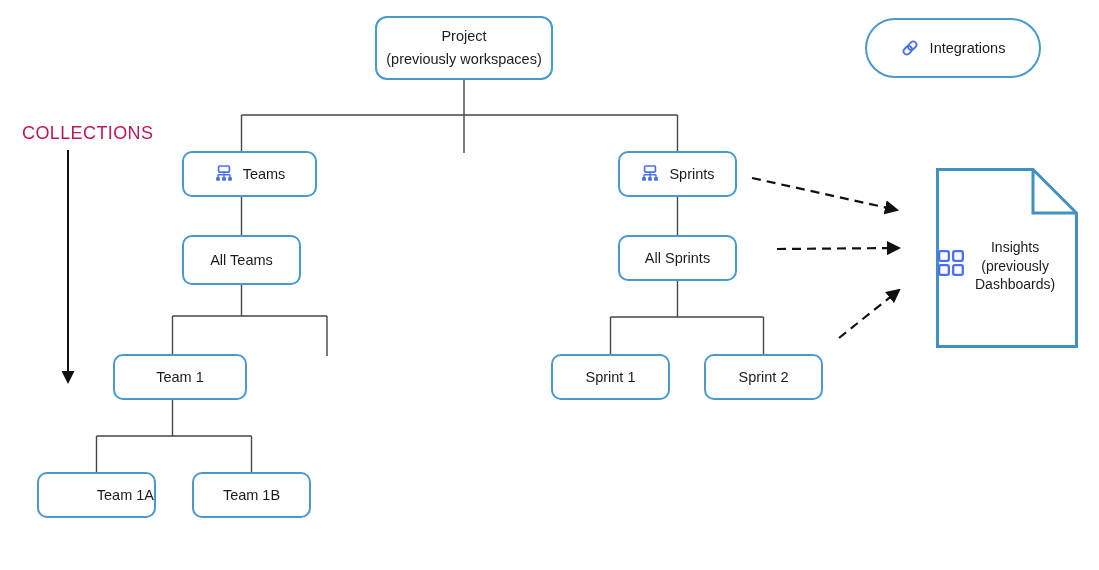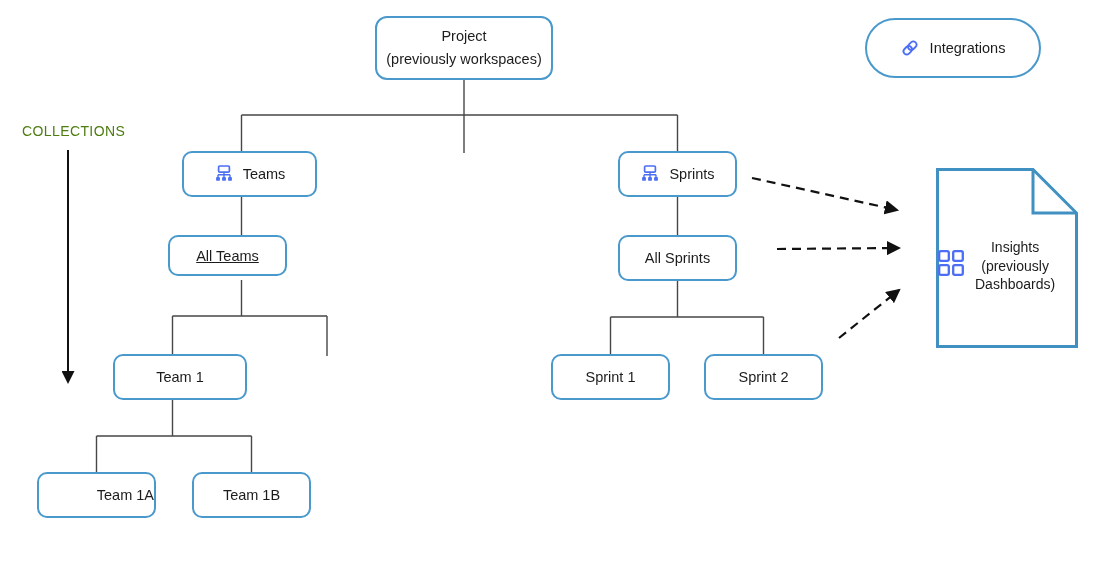--- a/index.html
+++ b/index.html
@@ -19,21 +19,21 @@
   .pill { border-radius:30px; }
   .doc { position:absolute; z-index:2; }
   .doc .doc-content {
     position:absolute; left:0; top:0; width:100%; box-sizing:border-box;
     display:flex; align-items:center;
     padding-top:27px; gap:9px;margin-top:43px;
   }
   .doc .doc-text { text-align:center; font-size:14px; line-height:18.5px; }
   .collections-label {
     position:absolute; left:22px; top:123px; z-index:2;
-    font-size:14px; letter-spacing:0.4px; color:#4d7c0f;
+    font-size:18px; letter-spacing:0.4px; color:#be185d;
   }
 </style>
 </head>
 <body>
 
 <div class="canvas">
 
   <svg class="wires" width="1099" height="570" viewBox="0 0 1099 570">
     <defs>
       <marker id="ah" viewBox="0 0 10 10" refX="8.5" refY="5" markerWidth="6.5" markerHeight="6.5" orient="auto-start-reverse">
@@ -96,21 +96,21 @@
         <rect x="4.6" y="1" width="10.8" height="6.2" rx="1.2" fill="none" stroke="#4c6ef5" stroke-width="1.7"></rect>
         <path d="M10 7.2 V9.8 M4 9.8 H16 M4 9.8 V12 M10 9.8 V12 M16 9.8 V12" fill="none" stroke="#4c6ef5" stroke-width="1.4"></path>
         <rect x="2.1" y="12" width="3.8" height="3.8" rx="0.9" fill="#4c6ef5"></rect>
         <rect x="8.1" y="12" width="3.8" height="3.8" rx="0.9" fill="#4c6ef5"></rect>
         <rect x="14.1" y="12" width="3.8" height="3.8" rx="0.9" fill="#4c6ef5"></rect>
       </svg>
     </span>
     <span>Sprints</span>
   </div>
 
-  <div class="node" style="left:168px; top:235px; width:119px; height:41px;text-decoration:underline;">
+  <div class="node" style="left:182px; top:235px; width:119px; height:50px;">
     <span>All Teams</span>
   </div>
 
   <div class="node" style="left:618px; top:235px; width:119px; height:46px;">
     <span>All Sprints</span>
   </div>
 
   <div class="node" style="left:113px; top:354px; width:134px; height:46px;">
     <span>Team 1</span>
   </div>

